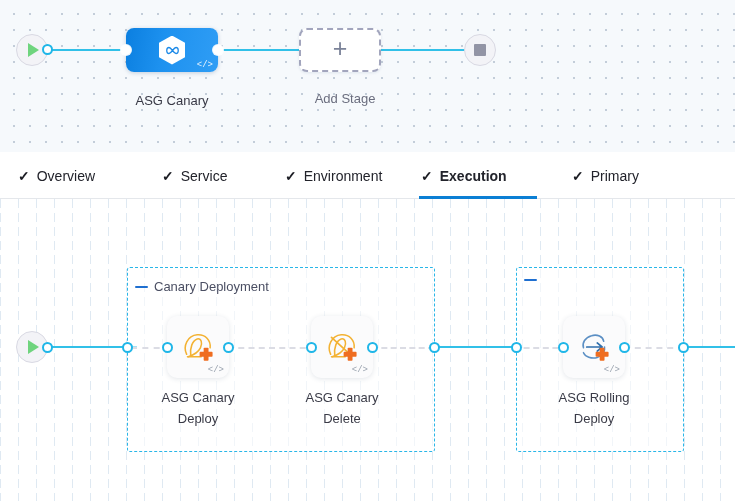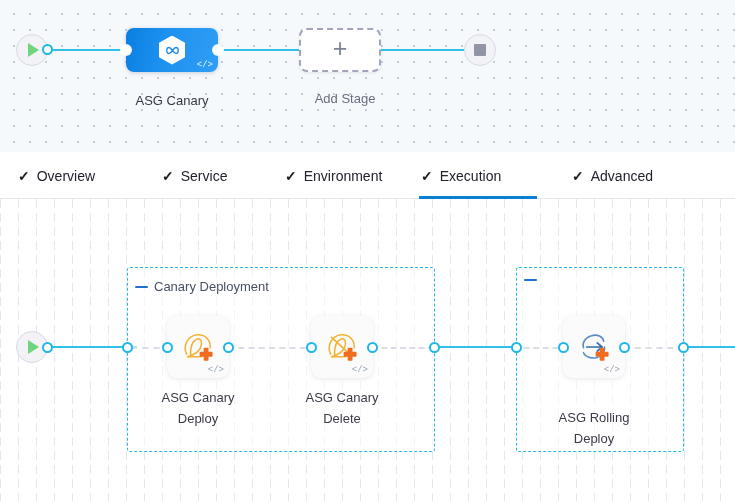--- a/index.html
+++ b/index.html
@@ -157,21 +157,21 @@
     font-size: 14px;
     color: #1b1c23;
     line-height: 1;
     font-weight: 600;
   }
   .tab .tab-label {
     font-size: 14px;
     color: #22232b;
     line-height: 1;
   }
-  .tab.active .tab-label { font-weight: normal; }
+  .tab.active .tab-label { font-weight: bold; }
   .tab .underline {
     position: absolute;
     left: 0; right: 0; bottom: 0;
     height: 3px;
     background: #0b7fd4;
     display: none;
   }
   .tab.active .underline { display: block; }
 
   
@@ -290,21 +290,21 @@
     <span class="tab-label">Environment</span>
 
   </div>
   <div class="tab active" style="left:419px; width:118px;">
     <span class="chk">✓</span>
     <span class="tab-label">Execution</span>
     <span class="underline"></span>
   </div>
   <div class="tab" style="left:570px; width:100px;">
     <span class="chk">✓</span>
-    <span class="tab-label">Advanced</span>
+    <span class="tab-label">Primary</span>
 
   </div>
 </div>
 
 <div id="exec-canvas">
 
   <div class="conn" style="left:45px; top:147px; width:92px;"></div>
   <div class="conn-dashed-gray" style="left:131px; top:148px; width:40px;"></div>
 
   <div class="conn-dashed-gray" style="left:228px; top:148px; width:88px;"></div>
@@ -376,21 +376,21 @@
       <path d="M13 21 L32 21 M26 16 L32 21 L26 26" fill="none" stroke="#2f6fad" stroke-width="2.1" stroke-linecap="round" stroke-linejoin="round"></path>
       <g fill="#ef6d20">
         <rect x="29" y="22" width="6" height="16" rx="1"></rect>
         <rect x="24" y="27" width="16" height="6" rx="1"></rect>
       </g>
     </svg>
     <span class="code-badge-dark">&lt;/&gt;</span>
   </div>
   <div class="dot" style="left:558px; top:143px;"></div>
   <div class="dot" style="left:619px; top:143px;"></div>
-  <div class="step-label" style="left:524px; top:188px;margin-top:20px;">
+  <div class="step-label" style="left:524px; top:188px;">
     <div>ASG Rolling</div>
     <div>Deploy</div>
   </div>
 
   <div class="dot" style="left:122px; top:143px;"></div>
   <div class="dot" style="left:429px; top:143px;"></div>
   <div class="dot" style="left:511px; top:143px;"></div>
   <div class="dot" style="left:678px; top:143px;"></div>
 
   <div class="term-node" style="left:16px; top:132px;">

